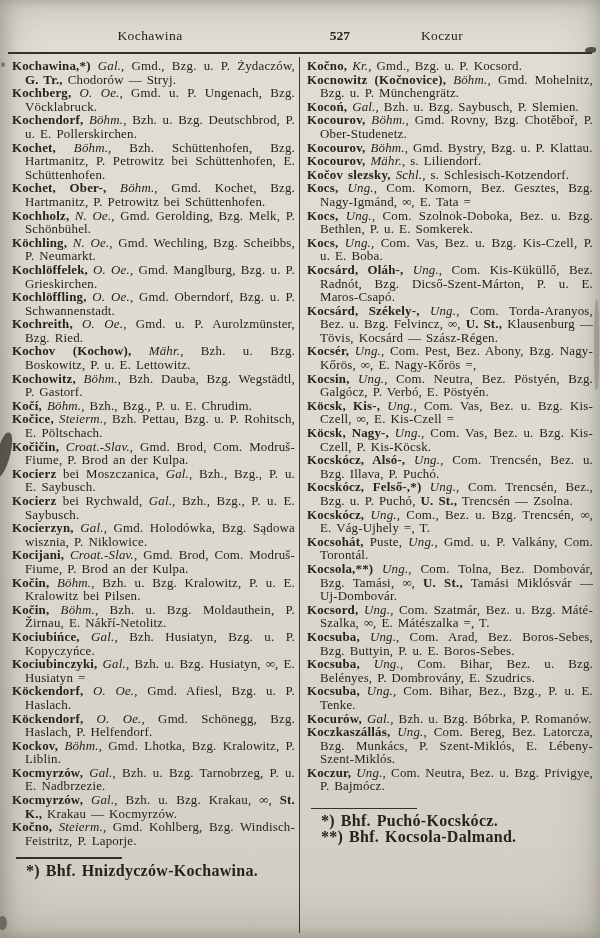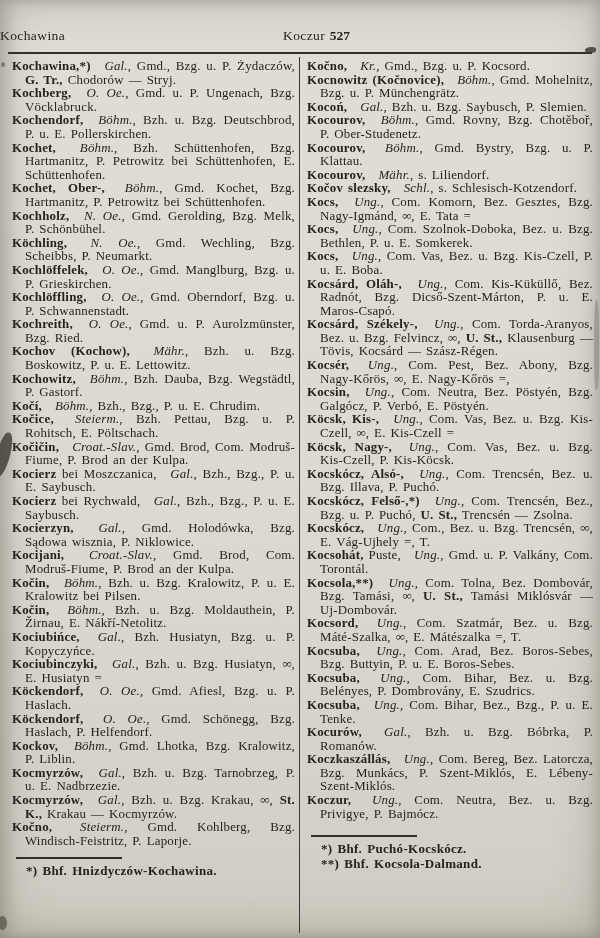--- a/index.html
+++ b/index.html
@@ -7,40 +7,40 @@
     position:relative;width:600px;height:938px;overflow:hidden;
     background:linear-gradient(180deg,#e0ddd6 0%,#dcd9d1 55%,#d3d0c7 90%,#ccc9bf 100%);
     font-family:"Liberation Serif","DejaVu Serif",serif;
     color:#26231e;
   }
   .page::before{
     content:"";position:absolute;inset:0;pointer-events:none;
     box-shadow:inset 0 0 46px rgba(70,64,52,.28), inset 8px 0 14px rgba(70,64,52,.18), inset -5px 0 10px rgba(70,64,52,.12);
   }
   .header{position:absolute;top:28px;left:0;width:600px;height:20px;font-size:13.5px;}
-  .head-left{position:absolute;left:0;width:300px;letter-spacing:.4px;}
+  .head-left{position:absolute;left:0;width:300px;text-align:center;letter-spacing:.4px;}
   .head-num{position:absolute;left:250px;width:100px;text-align:right;font-weight:bold;}
-  .head-right{position:absolute;left:283px;width:300px;text-align:left;letter-spacing:.4px;}
+  .head-right{position:absolute;left:292px;width:300px;text-align:center;letter-spacing:.4px;}
   .header-rule{position:absolute;left:8px;right:8px;top:52px;height:2px;background:#33302a;}
   .col-divider{position:absolute;left:299px;top:57px;height:876px;width:1.2px;background:#3b3831;}
   .col{
     position:absolute;top:60px;text-align:justify;
     font-size:12.9px;line-height:13.6px;
     letter-spacing:.2px;word-spacing:1.5px;
   }
   .col-left{left:12px;width:283px;}
   .col-right{left:307px;width:286px;}
   .entry{margin:0;text-indent:-13px;padding-left:13px;}
   .seg-b{font-weight:bold;}
-  .seg-i{font-style:italic;margin-left:8px;}
+  .seg-i{font-style:italic;}
   .seg-s{font-weight:bold;letter-spacing:0;}
   .fn-sep{height:1.3px;background:#33302a;width:106px;margin:9px 0 5px 4px;}
   .col-right .fn-sep{margin-top:14px;}
   .footnote{margin:0 0 2px 0;padding-left:24px;text-indent:-10px;text-align:left;
-    font-size:13px;line-height:13.8px;font-weight:bold;letter-spacing:.3px;}
+    font-size:16px;line-height:13.8px;font-weight:bold;letter-spacing:.3px;}
   .artifact{position:absolute;background:#403b32;pointer-events:none;}
   .a1{left:585px;top:47px;width:11px;height:6px;border-radius:60% 40% 50% 50%;opacity:.85;}
   .a2{left:-3px;top:432px;width:13px;height:46px;border-radius:50% 50% 60% 40%;transform:rotate(14deg);opacity:.8;}
   .a3{left:1px;top:62px;width:4px;height:5px;border-radius:50%;opacity:.5;}
   .a4{left:-2px;top:916px;width:9px;height:14px;border-radius:50%;opacity:.55;}
   .a5{left:594px;top:300px;width:5px;height:90px;border-radius:40%;opacity:.25;}
 </style>
 </head>
 <body>
 

